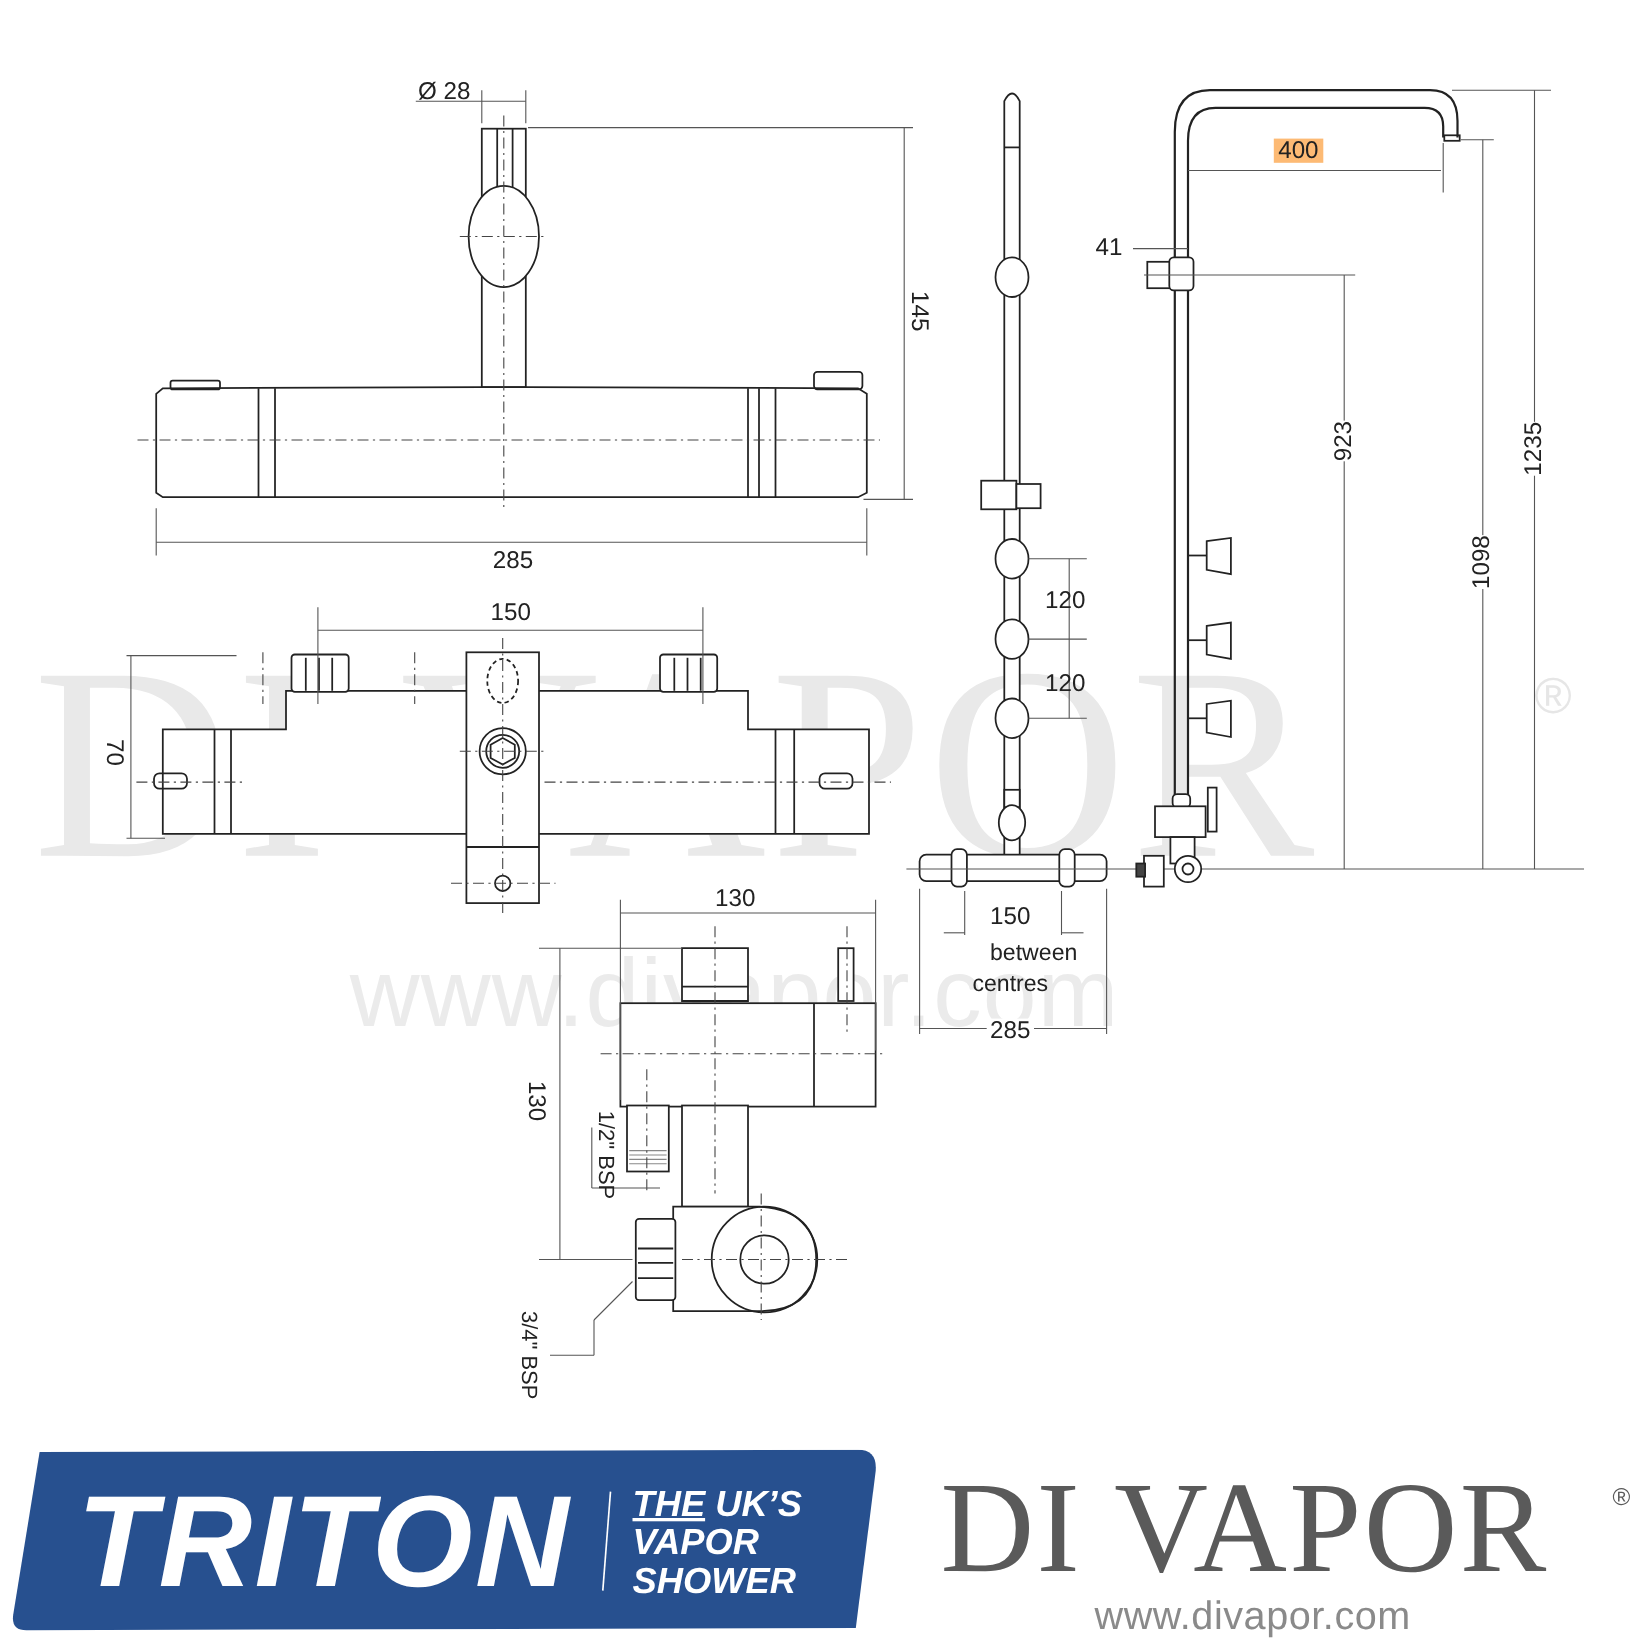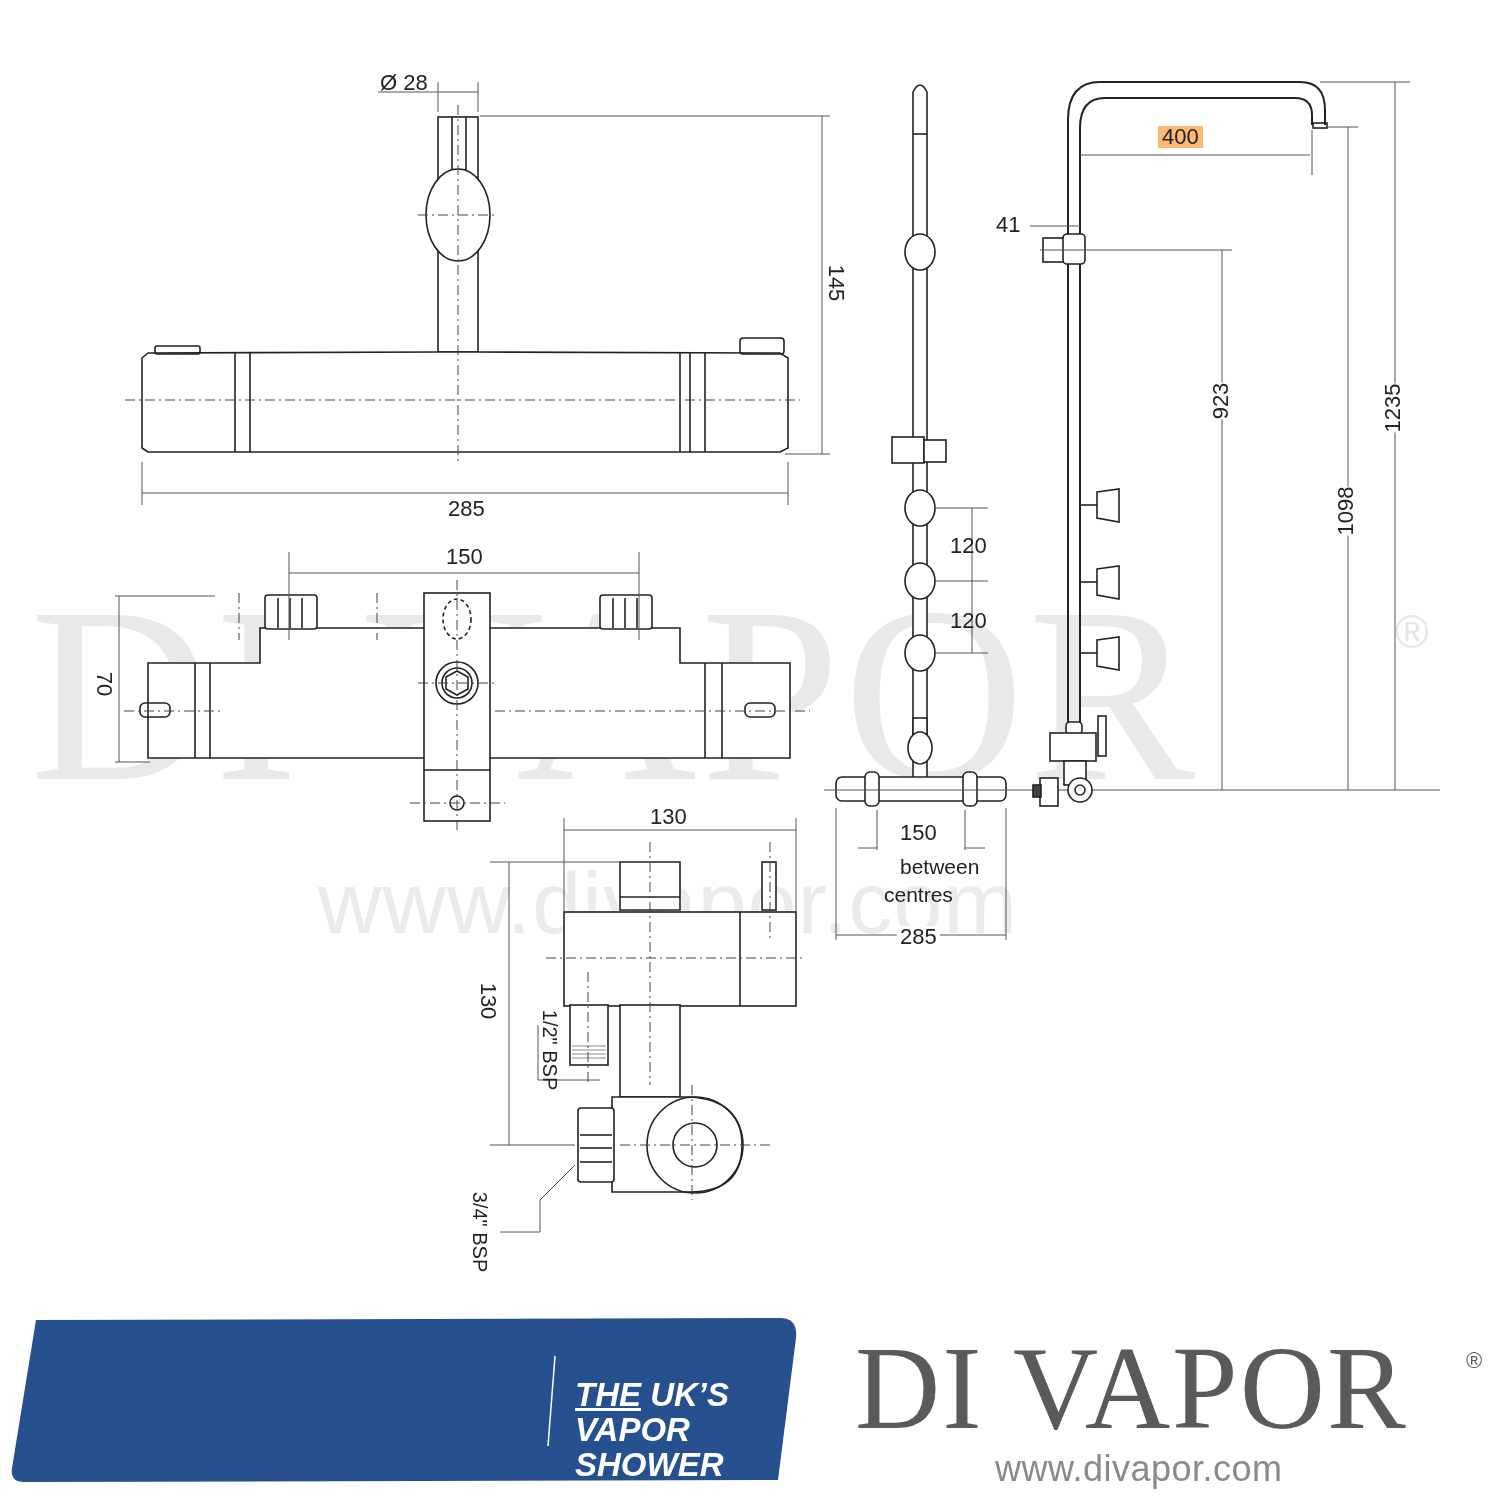--- a/index.html
+++ b/index.html
@@ -6,21 +6,21 @@
   #page{position:relative;width:1500px;height:1500px;background:#fff;overflow:hidden;font-family:"Liberation Sans",sans-serif;}
   svg{position:absolute;left:0;top:0;}
   .wm-big{position:absolute;left:30px;top:570px;font-family:"Liberation Serif",serif;font-size:250px;color:#e9e9e9;letter-spacing:4px;line-height:1;white-space:nowrap;}
   .wm-reg{position:absolute;left:1395px;top:605px;font-family:"Liberation Sans",sans-serif;font-size:46px;color:#e6e6e6;}
   .wm-url{position:absolute;left:318px;top:852px;font-family:"Liberation Sans",sans-serif;font-size:88px;color:#ebebeb;font-weight:300;letter-spacing:1px;white-space:nowrap;}
   .dim{position:absolute;font-family:"Liberation Sans",sans-serif;font-size:22px;color:#222;white-space:nowrap;line-height:1;}
   .rot{transform-origin:center center;}
   .triton{position:absolute;left:10px;top:1318px;width:790px;height:170px;}
   .triton .bg{position:absolute;inset:0;}
   .triton-word{position:absolute;left:60px;top:25px;font-family:"Liberation Sans",sans-serif;font-weight:bold;font-style:italic;font-size:118px;color:#fff;letter-spacing:2px;line-height:1;}
-  .triton-tag{position:absolute;left:565px;top:32px;font-family:"Liberation Sans",sans-serif;font-weight:bold;font-style:italic;font-size:33px;color:#fff;line-height:1.06;margin-top:28px;}
+  .triton-tag{position:absolute;left:565px;top:32px;font-family:"Liberation Sans",sans-serif;font-weight:bold;font-style:italic;font-size:33px;color:#fff;line-height:1.06;}
   .triton-tag .u{text-decoration:underline;}
   .dv-logo{position:absolute;left:855px;top:1330px;font-family:"Liberation Serif",serif;font-size:118px;color:#5a5a5a;letter-spacing:2px;line-height:1;white-space:nowrap;}
   .dv-reg{position:absolute;left:1466px;top:1348px;font-size:22px;color:#5a5a5a;font-family:"Liberation Sans",sans-serif;}
   .dv-url{position:absolute;left:995px;top:1448px;font-size:36px;color:#8a8a8a;font-family:"Liberation Sans",sans-serif;letter-spacing:0.5px;}
 </style>
 </head>
 <body>
 
 <div id="page">
 
@@ -243,20 +243,21 @@
   <div class="dim" style="left:996px;top:214px;">41</div>
   <div class="dim rot" style="left:1203px;top:390px;background:#fff;transform:rotate(-90deg);">923</div>
   <div class="dim rot" style="left:1322px;top:500px;background:#fff;transform:rotate(-90deg);">1098</div>
   <div class="dim rot" style="left:1369px;top:397px;background:#fff;transform:rotate(-90deg);">1235</div>
 
   <div class="triton">
     <svg class="bg" width="790" height="170" viewBox="0 0 790 170">
       <path d="M26 2 L770 0 Q788 0 786 20 L768 162 L14 164 Q0 164 2 150 Z" fill="#27508F"></path>
       <line x1="545" y1="38" x2="538" y2="128" stroke="#fff" stroke-width="1.5"></line>
     </svg>
+    <div class="triton-word">TRITON</div>
     <div class="triton-tag">
       <div><span class="u">THE</span><span> UK’S</span></div>
       <div>VAPOR</div>
       <div>SHOWER</div>
     </div>
   </div>
 
   <div class="dv-logo">DI VAPOR</div>
   <div class="dv-reg">®</div>
   <div class="dv-url">www.divapor.com</div>

